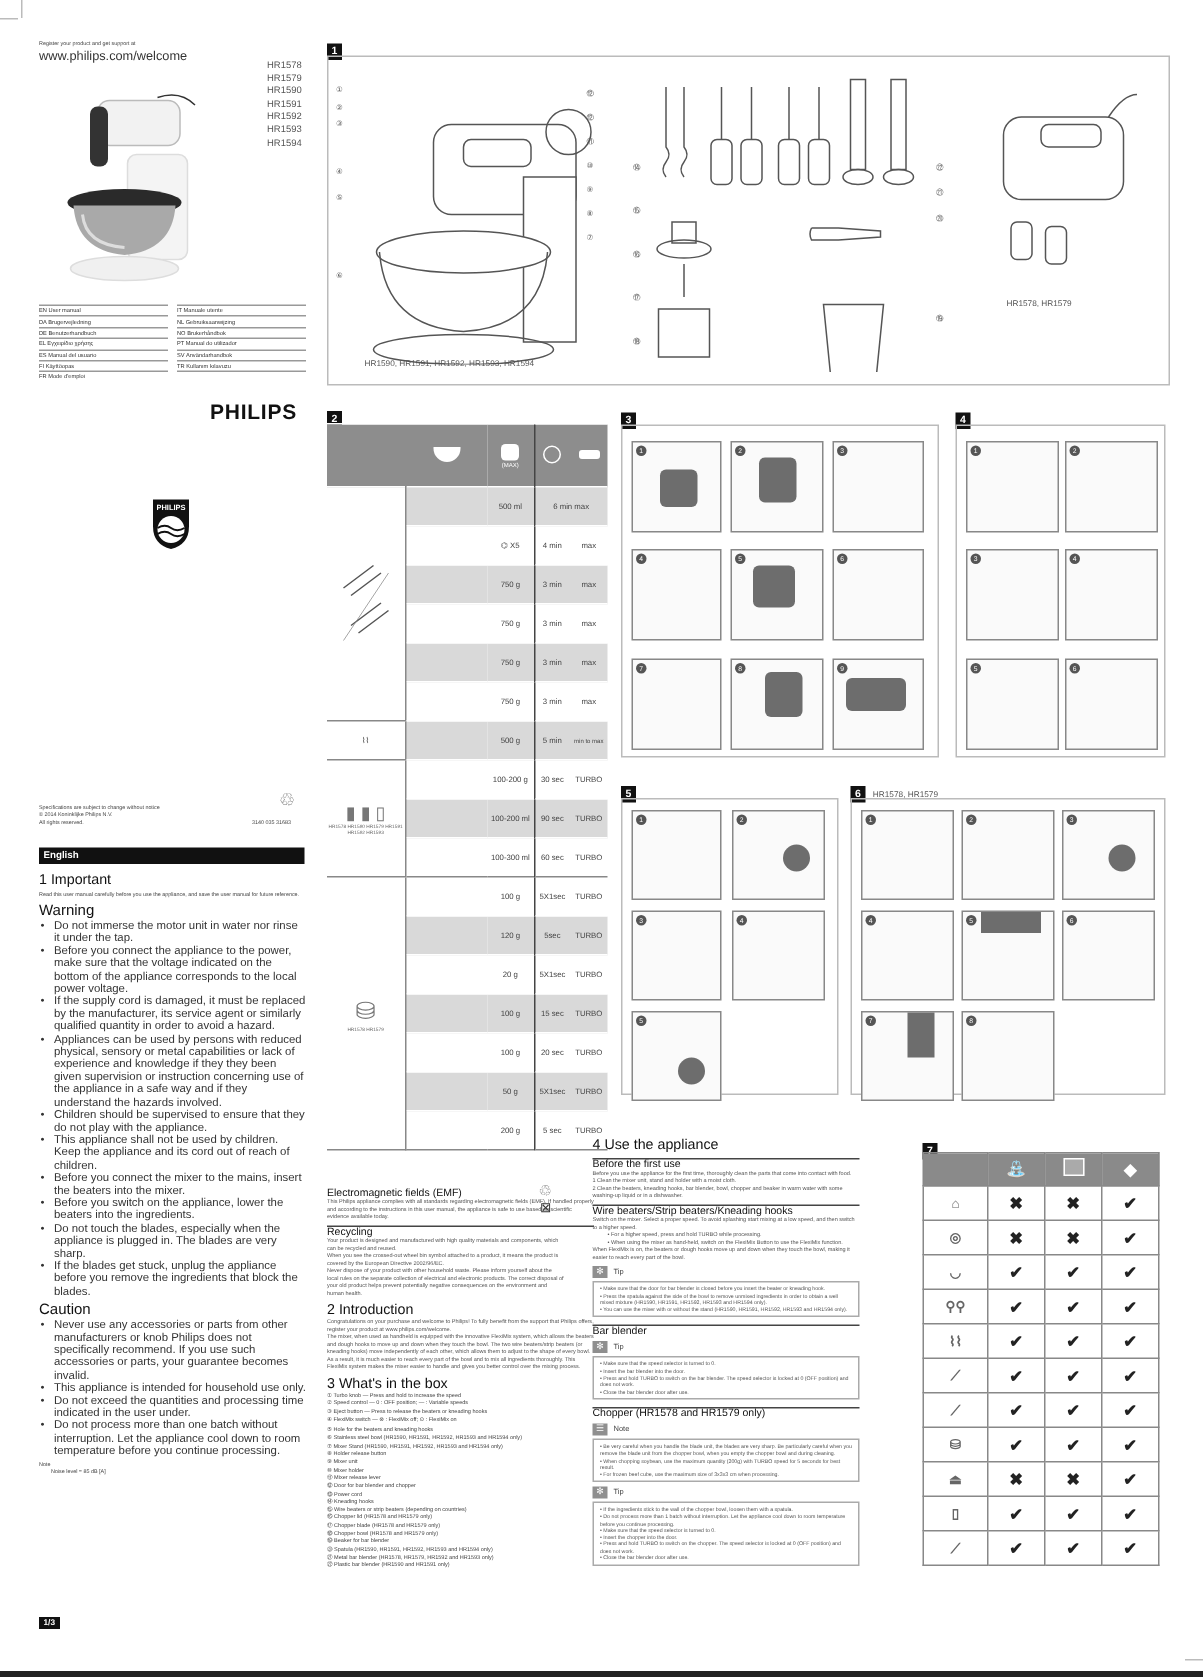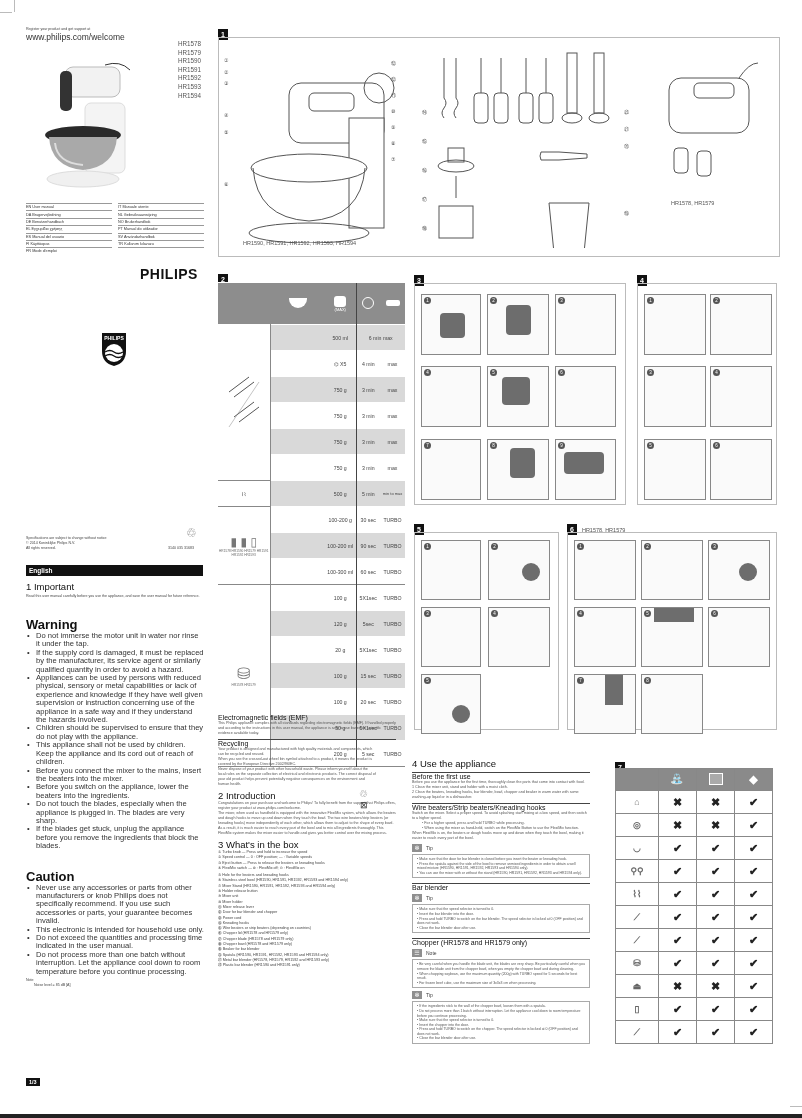--- a/index.html
+++ b/index.html
@@ -9,21 +9,21 @@
 .small{font-size:3.6px;line-height:5px;color:#444}
 .url{font-size:8.5px;color:#333}
 .models{left:178px;top:40px;font-size:6.3px;line-height:8.6px;color:#555}
 .mixer-photo{left:35px;top:55px;width:100px;height:140px}
 .lang-grid{left:26px;top:203px;width:178px;display:grid;grid-template-columns:1fr 1fr;column-gap:6px}
 .lang-grid div{font-size:3.8px;border-top:0.6px solid #999;padding:1.2px 0;color:#333;white-space:nowrap}
 .brand{left:140px;top:266px;font-size:14px;font-weight:bold;letter-spacing:0.5px;color:#111}
 .shield{left:100px;top:331px;width:28px;height:36px}
 .eng-hdr{left:26px;top:565px;width:177px;height:11px;background:#111;color:#fff;font-size:6.5px;font-weight:bold;padding:2px 3px}
 h1.sec{font-size:9.5px;font-weight:normal;color:#111}
-h2.sub{font-size:13px;font-weight:bold;color:#111;margin-top:18px}
+h2.sub{font-size:10px;font-weight:normal;color:#111;margin-top:3px}
 ul.bul{list-style:none;font-size:7.6px;line-height:8.4px;color:#333}
 ul.bul li{padding-left:10px;position:relative}
 ul.bul li:before{content:"•";position:absolute;left:1px}
 .pg{left:26px;top:1078px;background:#111;color:#fff;font-size:5.5px;font-weight:bold;padding:1px 3px}
 .badge{display:inline-block;background:#111;color:#fff;font-size:7px;font-weight:bold;padding:0 3px;height:11px;line-height:11px}
 .panel{border:1px solid #bbb;position:absolute}
 .fig-box{position:absolute;border:1px solid #888;background:#fafafa}
 .fig-box .n{position:absolute;left:2px;top:2px;width:7px;height:7px;border-radius:50%;background:#555;color:#fff;font-size:4.5px;text-align:center;line-height:7px}
 .fig-box .dk{position:absolute;border-radius:4px;background:#6d6d6d}
 table.t2{border-collapse:collapse;position:absolute;font-size:5.2px;color:#444}
@@ -106,34 +106,35 @@
 <div class="abs" style="left:186px;top:526px;font-size:12px;color:#777">♲</div>
 <div class="abs small" style="left:168px;top:546px">3140 035 31683</div>
 
 <div class="abs eng-hdr">English</div>
 <div class="abs" style="left:26px;top:581px;width:178px">
   <h1 class="sec">1    Important</h1>
   <div class="small" style="margin-top:2px">Read this user manual carefully before you use the appliance, and save the user manual for future reference.</div>
   <h2 class="sub">Warning</h2>
   <ul class="bul">
     <li>Do not immerse the motor unit in water nor rinse it under the tap.</li>
+      <li>Before you connect the appliance to the power, make sure that the voltage indicated on the bottom of the appliance corresponds to the local power voltage.</li>
       <li>If the supply cord is damaged, it must be replaced by the manufacturer, its service agent or similarly qualified quantity in order to avoid a hazard.</li>
-      <li>Appliances can be used by persons with reduced physical, sensory or metal capabilities or lack of experience and knowledge if they have well given supervision or instruction concerning use of the appliance in a safe way and if they understand the hazards involved.</li>
+      <li>Appliances can be used by persons with reduced physical, sensory or metal capabilities or lack of experience and knowledge if they they been given supervision or instruction concerning use of the appliance in a safe way and if they understand the hazards involved.</li>
       <li>Children should be supervised to ensure that they do not play with the appliance.</li>
       <li>This appliance shall not be used by children.  Keep the appliance and its cord out of reach of children.</li>
       <li>Before you connect the mixer to the mains, insert the beaters into the mixer.</li>
       <li>Before you switch on the appliance, lower the beaters into the ingredients.</li>
       <li>Do not touch the blades, especially when the appliance is plugged in. The blades are very sharp.</li>
       <li>If the blades get stuck, unplug the appliance before you remove the ingredients that block the blades.</li>
   </ul>
   <h2 class="sub">Caution</h2>
   <ul class="bul">
     <li>Never use any accessories or parts from other manufacturers or knob Philips does not specifically recommend. If you use such accessories or parts, your guarantee becomes invalid.</li>
-      <li>This electronic is intended for household use only.</li>
-      <li>Do not exceed the quantities and processing time indicated in the user manual.</li>
+      <li>This appliance is intended for household use only.</li>
+      <li>Do not exceed the quantities and processing time indicated in the user under.</li>
       <li>Do not process more than one batch without interruption. Let the appliance cool down to room temperature before you continue processing.</li>
   </ul>
   <div class="small" style="margin-top:2px">Note</div>
   <div class="small" style="padding-left:8px">Noise level = 85 dB [A]</div>
 </div>
 <div class="abs pg">1/3</div>
 
 <div class="abs" style="left:218px;top:23px"><span class="badge">1</span></div>
 <div class="panel" style="left:218px;top:37px;width:562px;height:220px">
   <svg width="200" height="200" style="position:absolute;left:10px;top:5px" viewBox="0 0 200 200">
@@ -519,21 +520,21 @@
       </tr>
   <tr>
         <td style="font-size:9px;color:#666">⟋</td>
         <td>✔</td>
         <td>✔</td>
         <td>✔</td>
       </tr>
 </tbody>
   </table>
 
-<div class="abs" style="left:218px;top:714px;width:178px">
+<div class="abs" style="left:218px;top:792px;width:178px">
   <div style="font-size:7px;color:#111">Electromagnetic fields (EMF)</div>
   <div class="txt">This Philips appliance complies with all standards regarding electromagnetic fields (EMF). If handled properly and according to the instructions in this user manual, the appliance is safe to use based on scientific evidence available today.</div>
   <div class="hline"></div>
   <div style="font-size:7px;color:#111">Recycling</div>
   <div class="txt" style="padding-right:20px">Your product is designed and manufactured with high quality materials and components, which can be recycled and reused.</div>
   <div class="txt" style="padding-right:20px">When you see the crossed-out wheel bin symbol attached to a product, it means the product is covered by the European Directive 2002/96/EC.</div>
   <div class="txt" style="padding-right:20px">Never dispose of your product with other household waste. Please inform yourself about the local rules on the separate collection of electrical and electronic products. The correct disposal of your old product helps prevent potentially negative consequences on the environment and human health.</div>
   <h1 class="sec" style="margin-top:3px">2    Introduction</h1>
   <div class="txt">Congratulations on your purchase and welcome to Philips! To fully benefit from the support that Philips offers, register your product at www.philips.com/welcome.</div>
   <div class="txt">The mixer, when used as handheld is equipped with the innovative FlexiMix system, which allows the beaters and dough hooks to move up and down when they touch the bowl. The two wire beaters/strip beaters (or kneading hooks) move independently of each other, which allows them to adjust to the shape of every bowl. As a result, it is much easier to reach every part of the bowl and to mix all ingredients thoroughly. This FlexiMix system makes the mixer easier to handle and gives you better control over the mixing process.</div>
@@ -559,21 +560,21 @@
       <div>⑱ Chopper bowl (HR1578 and HR1579 only)</div>
       <div>⑲ Beaker for bar blender</div>
       <div>⑳ Spatula (HR1590, HR1591, HR1592, HR1593 and HR1594 only)</div>
       <div>㉑ Metal bar blender (HR1578, HR1579, HR1592 and HR1593 only)</div>
       <div>㉒ Plastic bar blender (HR1590 and HR1591 only)</div>
   </div>
 </div>
 <div class="abs" style="left:359px;top:788px;font-size:10px;color:#777">♲</div>
 <div class="abs" style="left:360px;top:800px;font-size:9px;color:#333">⊠</div>
 
-<div class="abs" style="left:412px;top:758px;width:178px">
+<div class="abs" style="left:395px;top:758px;width:178px">
   <h1 class="sec">4    Use the appliance</h1>
   <div class="hline"></div>
   <div style="font-size:7px;color:#111">Before the first use</div>
   <div class="txt">Before you use the appliance for the first time, thoroughly clean the parts that come into contact with food.</div>
   <div class="txt">1   Clean the mixer unit, stand and holder with a moist cloth.</div>
   <div class="txt">2   Clean the beaters, kneading hooks, bar blender, bowl, chopper and beaker in warm water with some washing-up liquid or in a dishwasher.</div>
   <div class="hline"></div>
   <div style="font-size:7px;color:#111">Wire beaters/Strip beaters/Kneading hooks</div>
   <div class="txt">Switch on the mixer. Select a proper speed. To avoid splashing start mixing at a low speed, and then switch to a higher speed.</div>
   <div class="txt" style="padding-left:10px">• <span>For a higher speed, press and hold TURBO while processing.</span></div>

